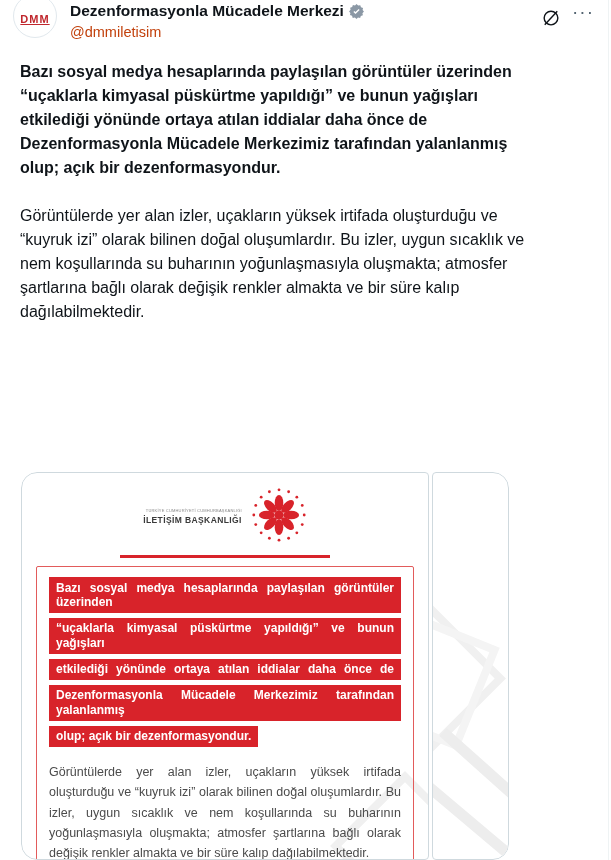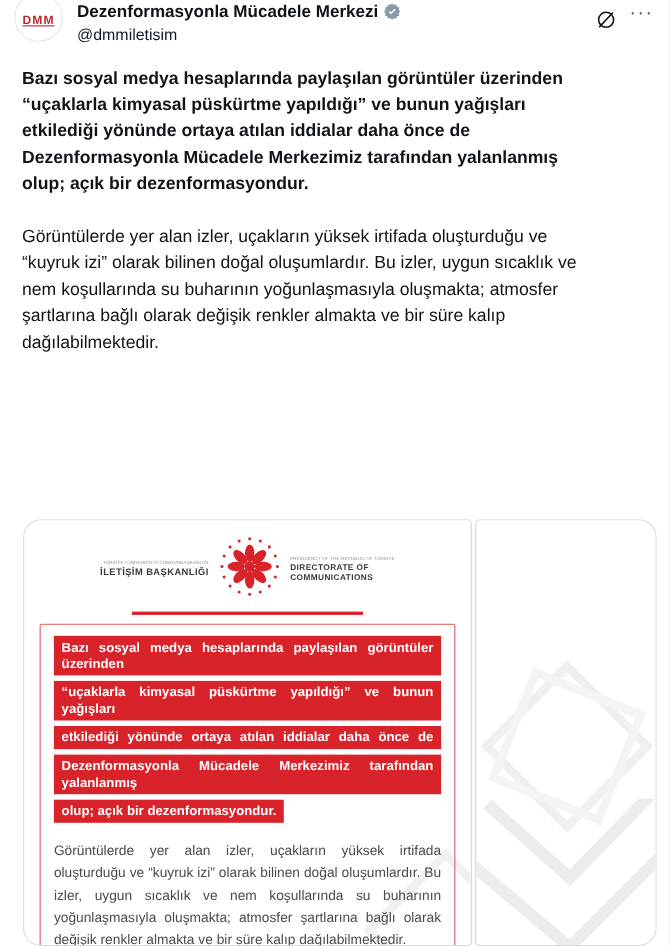--- a/index.html
+++ b/index.html
@@ -9,34 +9,34 @@
     -webkit-font-smoothing:antialiased;
   }
   .col-border{position:absolute;top:0;right:2px;width:1px;height:860px;background:#eff3f4;}
 
   
   .avatar{
     position:absolute;left:13px;top:-6px;width:42px;height:42px;border-radius:50%;
     background:#fff;border:1px solid #e1e8ed;display:flex;align-items:center;justify-content:center;
   }
   .avatar span{color:#c0272d;font-weight:bold;font-size:11px;letter-spacing:1px;margin-top:6px;text-decoration:underline;}
-  .name-row{position:absolute;left:70px;top:2px;display:flex;align-items:flex-start;gap:4px;white-space:nowrap;}
+  .name-row{position:absolute;left:70px;top:2px;display:flex;align-items:center;gap:4px;white-space:nowrap;}
   .name-row .name{font-size:15.5px;font-weight:bold;color:#0f1419;}
-  .handle{position:absolute;left:70px;top:24px;font-size:14.5px;color:#0f172a;}
+  .handle{position:absolute;left:70px;top:24px;font-size:14.5px;color:#c2410c;}
   .grok-btn{position:absolute;left:541px;top:8px;width:22px;height:22px;cursor:pointer;}
   .more-btn{position:absolute;left:572px;top:1px;font-size:19px;color:#536471;letter-spacing:1px;cursor:pointer;}
 
   
   .tweet-text{position:absolute;left:20px;top:60px;width:585px;color:#0f1419;font-size:16px;line-height:24px;}
   .tweet-text .para{white-space:pre-line;margin:0 0 24px 0;}
   .tweet-text .para.bold{font-weight:bold;}
 
   
   .media{
-    position:absolute;left:21px;top:472px;width:576px;height:388px;
+    position:absolute;left:21px;top:472px;width:488px;height:388px;
     border-radius:16px;overflow:hidden;display:flex;gap:3px;cursor:pointer;
   }
   .tile{position:relative;background:#fff;border:1px solid #cfd9de;box-sizing:border-box;overflow:hidden;}
   .tile-left{width:408px;border-radius:16px 4px 4px 16px;}
   .tile-right{flex:1;border-radius:4px 16px 16px 4px;}
 
   
   .wm{position:absolute;pointer-events:none;}
   .wm-square{border:8px solid #f0f0f0;}
   .wm svg polyline{fill:none;stroke:#ededed;}
@@ -138,25 +138,20 @@
             <ellipse cx="30" cy="17" rx="4.6" ry="8.5" transform="rotate(90 30 30)"></ellipse>
             <ellipse cx="30" cy="17" rx="4.6" ry="8.5" transform="rotate(135 30 30)"></ellipse>
             <ellipse cx="30" cy="17" rx="4.6" ry="8.5" transform="rotate(180 30 30)"></ellipse>
             <ellipse cx="30" cy="17" rx="4.6" ry="8.5" transform="rotate(225 30 30)"></ellipse>
             <ellipse cx="30" cy="17" rx="4.6" ry="8.5" transform="rotate(270 30 30)"></ellipse>
             <ellipse cx="30" cy="17" rx="4.6" ry="8.5" transform="rotate(315 30 30)"></ellipse>
             <circle cx="30" cy="30" r="5"></circle>
           </g>
         </svg>
       </div>
-      <div class="lbl right">
-        <span class="micro">PRESIDENCY OF THE REPUBLIC OF TÜRKİYE</span>
-        <span style="white-space:pre-line;">DIRECTORATE OF
-COMMUNICATIONS</span>
-      </div>
     </div>
 
     <div class="redline" style="background:#d8232a;"></div>
 
     <div class="stmt-box">
       <div class="stmt-lines"><span class="stmt-line" style="background:#d8232a;">Bazı sosyal medya hesaplarında paylaşılan görüntüler üzerinden</span><span class="stmt-line" style="background:#d8232a;">“uçaklarla kimyasal püskürtme yapıldığı” ve bunun yağışları</span><span class="stmt-line" style="background:#d8232a;">etkilediği yönünde ortaya atılan iddialar daha önce de</span><span class="stmt-line" style="background:#d8232a;">Dezenformasyonla Mücadele Merkezimiz tarafından yalanlanmış</span><span class="stmt-line" style="background:#d8232a;">olup; açık bir dezenformasyondur.</span></div>
       <div>
           <p class="card-para">Görüntülerde yer alan izler, uçakların yüksek irtifada oluşturduğu ve “kuyruk izi” olarak bilinen doğal oluşumlardır. Bu izler, uygun sıcaklık ve nem koşullarında su buharının yoğunlaşmasıyla oluşmakta; atmosfer şartlarına bağlı olarak değişik renkler almakta ve bir süre kalıp dağılabilmektedir.</p>
         </div>
 

